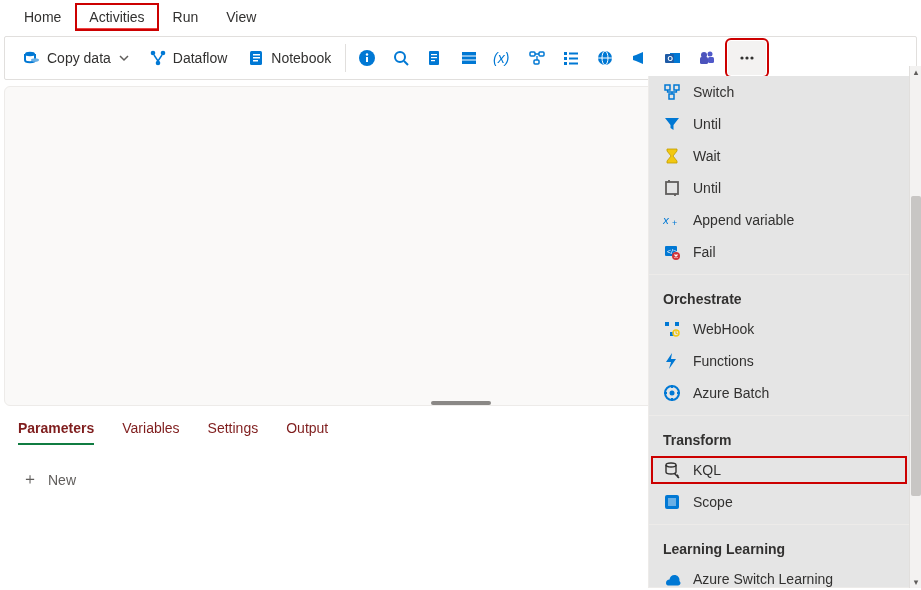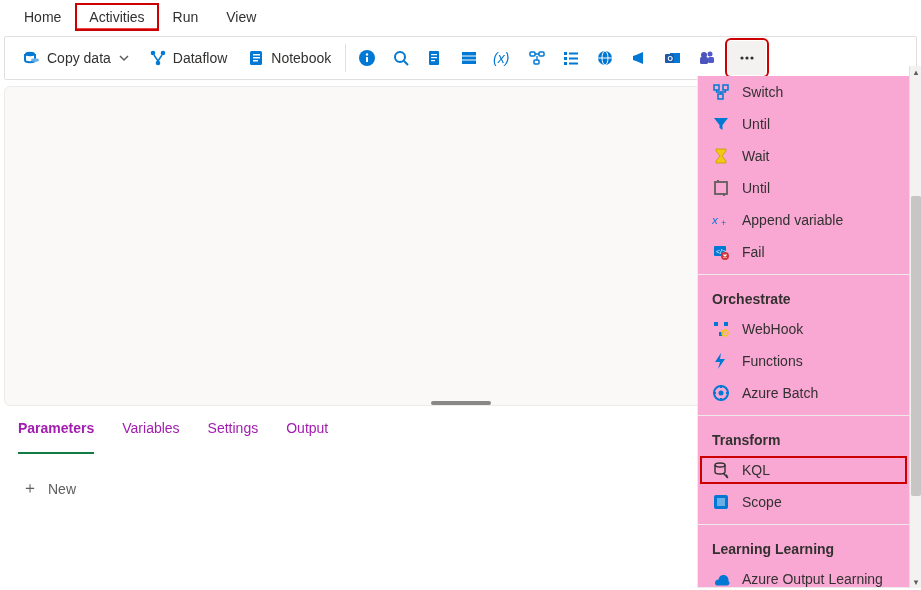--- a/index.html
+++ b/index.html
@@ -34,29 +34,29 @@
     border: 1px solid #edebe9; border-radius: 6px; position: relative;
   }
   .canvas-handle {
     position: absolute; left: 50%; bottom: 0; transform: translateX(-50%);
     width: 60px; height: 4px; background: #8a8886; border-radius: 2px;
   }
 
   
   .lower { margin: 0 4px; }
   .tabrow { display: flex; gap: 28px; padding: 14px 14px 0 14px; }
-  .ltab { padding-bottom: 16px; cursor: pointer; color: #a21caf; }
+  .ltab { padding-bottom: 7px; cursor: pointer; color: #7f1d1d; }
   .ltab.active { font-weight: 600; border-bottom: 2px solid #107c41; }
   .newrow { display: flex; align-items: center; gap: 10px; padding: 24px 18px; color: #605e5c; cursor: pointer; }
   .plus { font-size: 16px; }
 
   
   .dropdown {
-    position: absolute; top: 76px; right: 12px; width: 212px;
-    background: #f9a8d4; border-left: 1px solid #edebe9; border-bottom: 1px solid #edebe9;
+    position: absolute; top: 76px; right: 12px; width: 261px;
+    background: #e5e5e5; border-left: 1px solid #edebe9; border-bottom: 1px solid #edebe9;
     max-height: 512px; overflow: hidden;
   }
   .dd-group-sep { height: 1px; background: #edebe9; margin: 6px 0; }
   .dd-group-title { font-weight: 600; padding: 10px 20px 6px 14px; }
   .dd-item { display: flex; align-items: center; gap: 12px; padding: 7px 14px; cursor: pointer; }
   .dd-item.boxed { outline: 2px solid #c00; outline-offset: -4px; align-items: center; }
   .dd-item .ic { width: 18px; height: 18px; display: inline-flex; align-items: center; justify-content: center; }
 
   
   .outerscroll {
@@ -352,21 +352,21 @@
 
   <div class="dd-group-sep"></div>
   <div class="dd-group-title">Learning Learning</div>
 
   <div class="dd-item">
     <span class="ic">
         <svg width="18" height="18" viewBox="0 0 18 18">
           <path d="M3 13c0-2 1.5-3.5 3.5-3.5.3-2.5 2.3-4.5 5-4.5 2.8 0 5 2.2 5 5 0 .3 0 .6-.1.9.7.5 1.1 1.3 1.1 2.1 0 1.5-1.2 2.5-2.5 2.5H5c-1.1 0-2-1-2-2.5z" fill="#0078d4"></path>
         </svg>
       </span>
-    <span>Azure Output Learning</span>
+    <span>Azure Switch Learning</span>
   </div>
 </div>
 
 <div class="outerscroll">
   <div class="arr up">▴</div>
   <div class="thumb"></div>
   <div class="arr down">▾</div>
 </div>
 
 </body></html>

